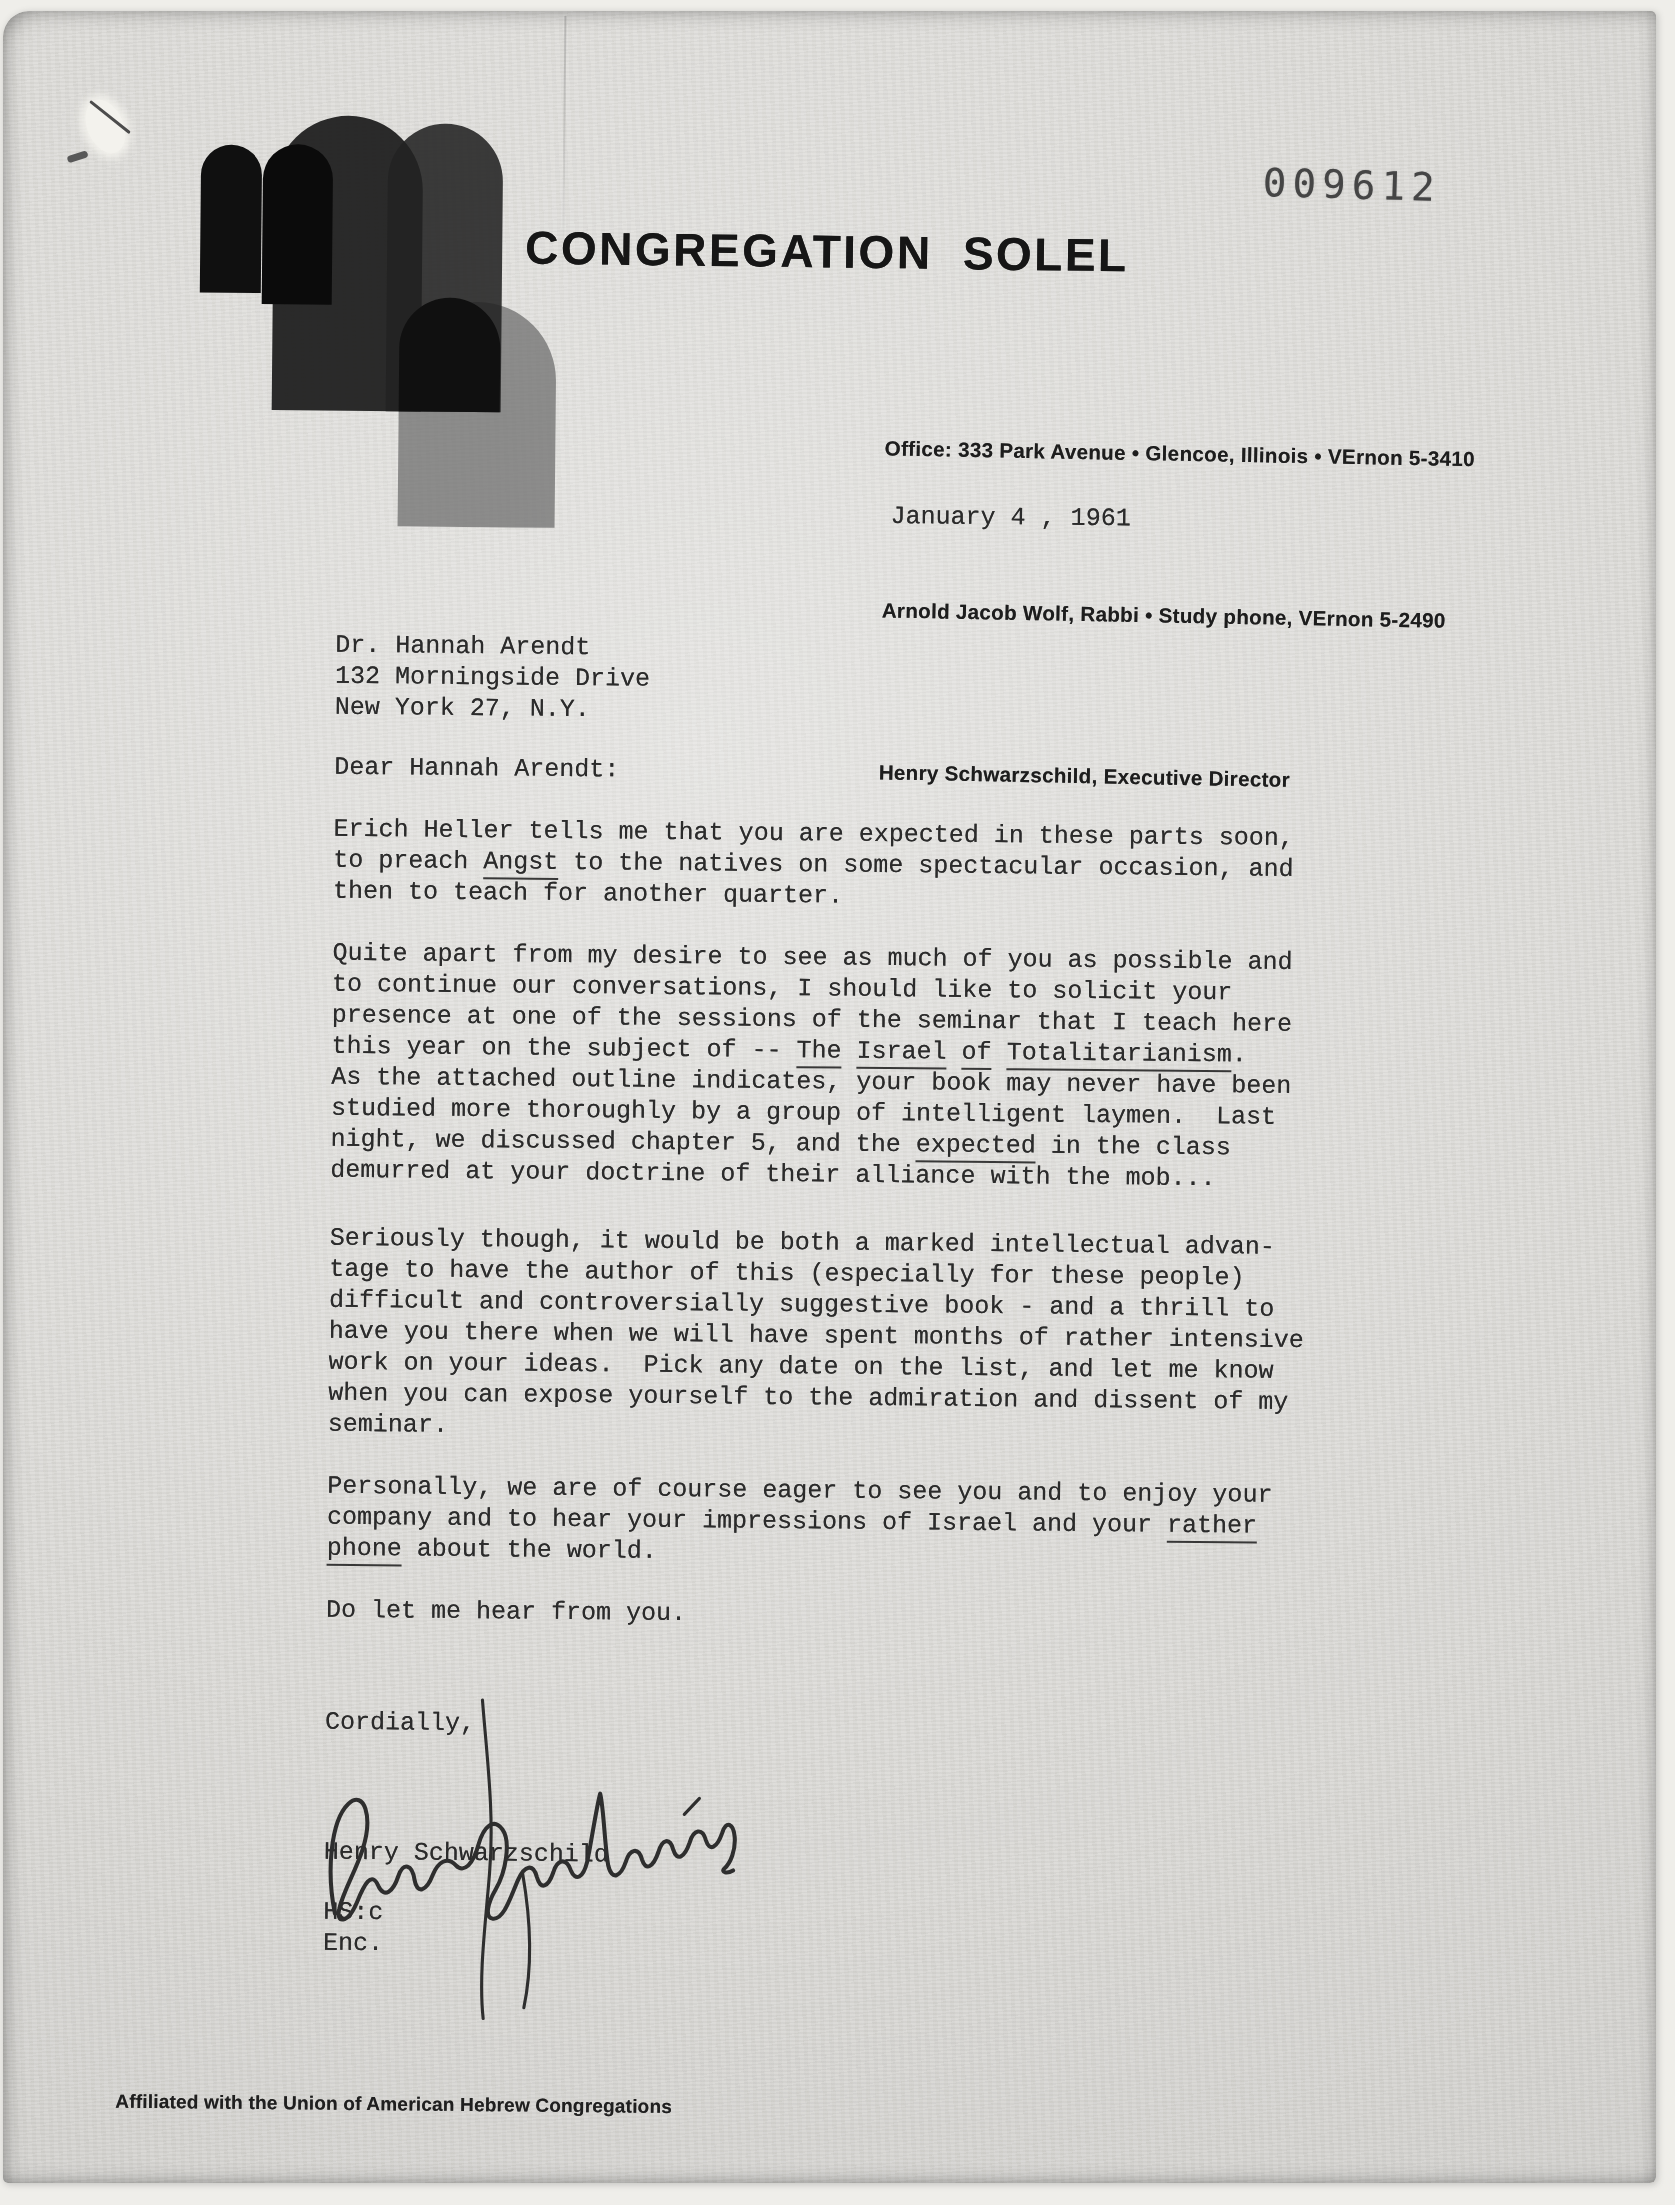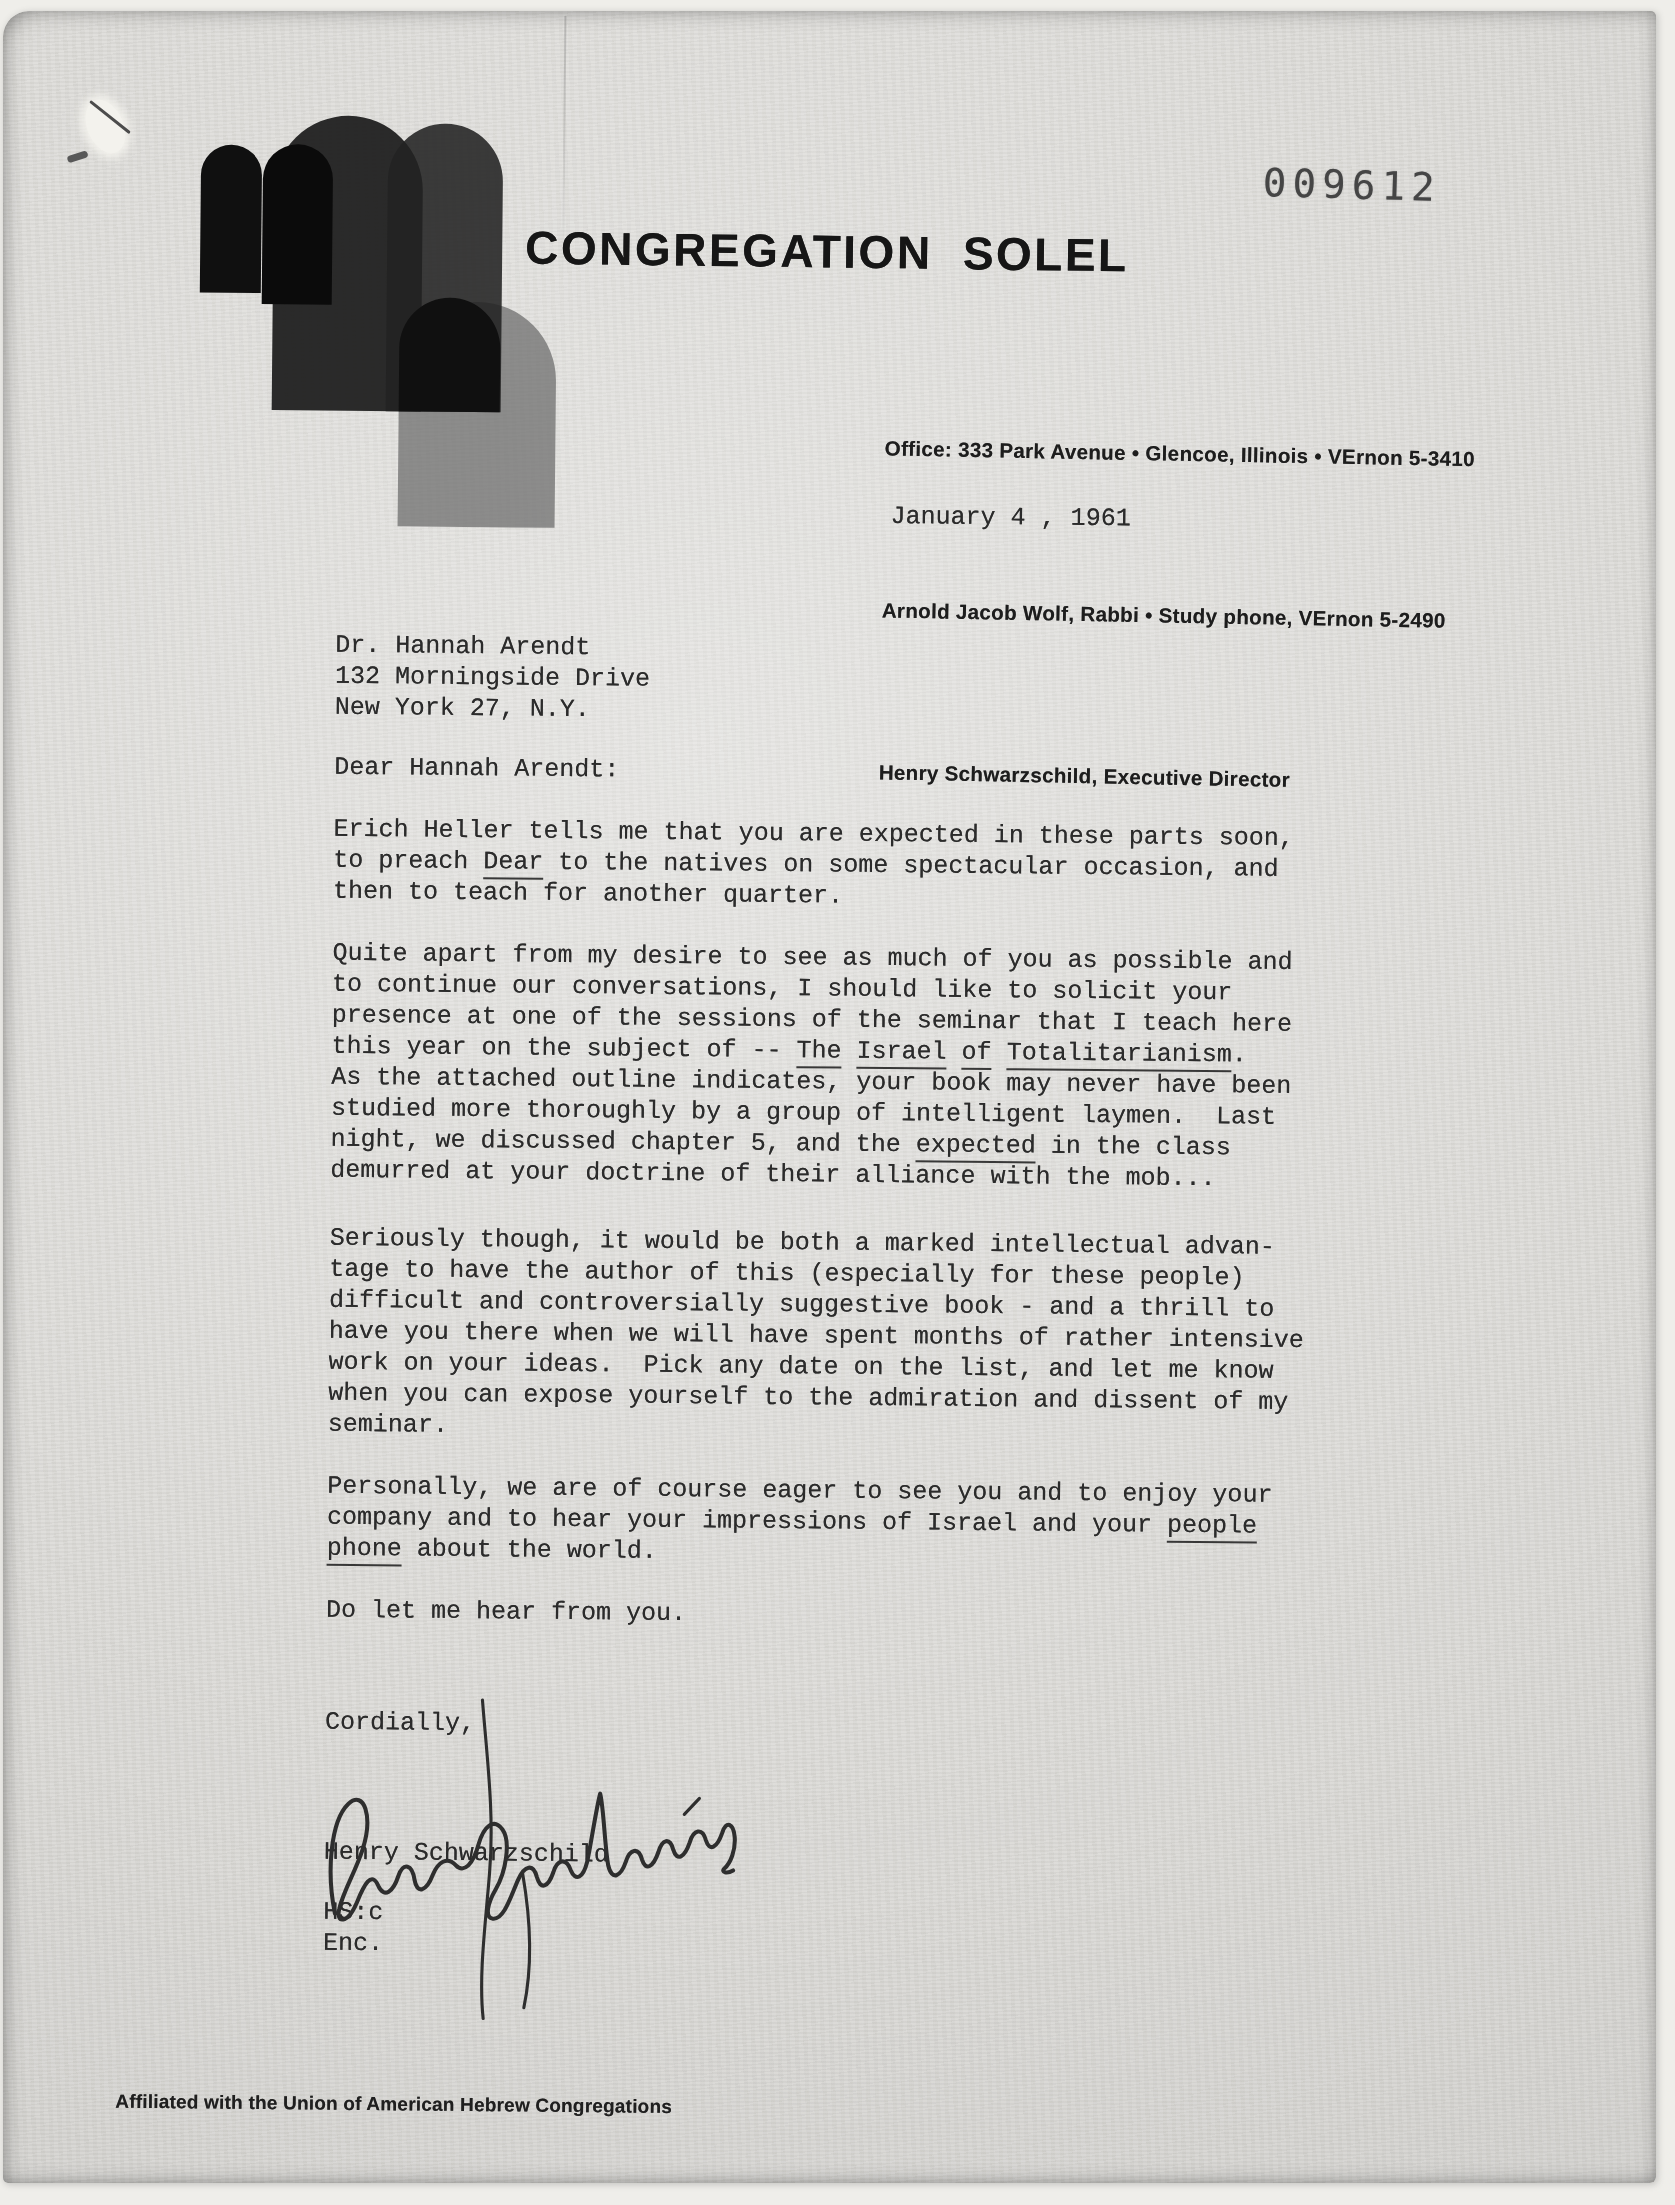--- a/index.html
+++ b/index.html
@@ -155,21 +155,21 @@
 
       <div class="typed letter-body">
         <div class="recipient">
             <div class="line"><span>Dr. Hannah Arendt</span></div>
             <div class="line"><span>132 Morningside Drive</span></div>
             <div class="line"><span>New York 27, N.Y.</span></div>
           </div>
         <div class="salutation line">Dear Hannah Arendt:</div>
         <div class="para para-1">
             <div class="line"><span>Erich Heller tells me that you are expected in these parts soon,</span></div>
-            <div class="line"><span>to preach </span><span class="u">Dear</span><span> to the natives on some spectacular occasion, and</span></div>
+            <div class="line"><span>to preach </span><span class="u">Angst</span><span> to the natives on some spectacular occasion, and</span></div>
             <div class="line"><span>then to teach for another quarter.</span></div>
           </div>
         <div class="para para-2">
             <div class="line"><span>Quite apart from my desire to see as much of you as possible and</span></div>
             <div class="line"><span>to continue our conversations, I should like to solicit your</span></div>
             <div class="line"><span>presence at one of the sessions of the seminar that I teach here</span></div>
             <div class="line"><span>this year on the subject of -- </span><span class="u">The</span><span> </span><span class="u">Israel</span><span> </span><span class="u">of</span><span> </span><span class="u">Totalitarianism</span><span>.</span></div>
             <div class="line"><span>As the attached outline indicates, your book may never have been</span></div>
             <div class="line"><span>studied more thoroughly by a group of intelligent laymen.  Last</span></div>
             <div class="line"><span>night, we discussed chapter 5, and the </span><span class="u">expected</span><span> in the class</span></div>
@@ -179,21 +179,21 @@
             <div class="line"><span>Seriously though, it would be both a marked intellectual advan-</span></div>
             <div class="line"><span>tage to have the author of this (especially for these people)</span></div>
             <div class="line"><span>difficult and controversially suggestive book - and a thrill to</span></div>
             <div class="line"><span>have you there when we will have spent months of rather intensive</span></div>
             <div class="line"><span>work on your ideas.  Pick any date on the list, and let me know</span></div>
             <div class="line"><span>when you can expose yourself to the admiration and dissent of my</span></div>
             <div class="line"><span>seminar.</span></div>
           </div>
         <div class="para para-4">
             <div class="line"><span>Personally, we are of course eager to see you and to enjoy your</span></div>
-            <div class="line"><span>company and to hear your impressions of Israel and your </span><span class="u">people</span></div>
+            <div class="line"><span>company and to hear your impressions of Israel and your </span><span class="u">rather</span></div>
             <div class="line"><span class="u">phone</span><span> about the world.</span></div>
           </div>
         <div class="para para-5">
             <div class="line"><span>Do let me hear from you.</span></div>
           </div>
         <div class="valediction line">Cordially,</div>
         <div class="signer-name line">Henry Schwarzschild</div>
         <div class="ref-initials line">HS:c</div>
         <div class="enc-line line">Enc.</div>
       </div>

